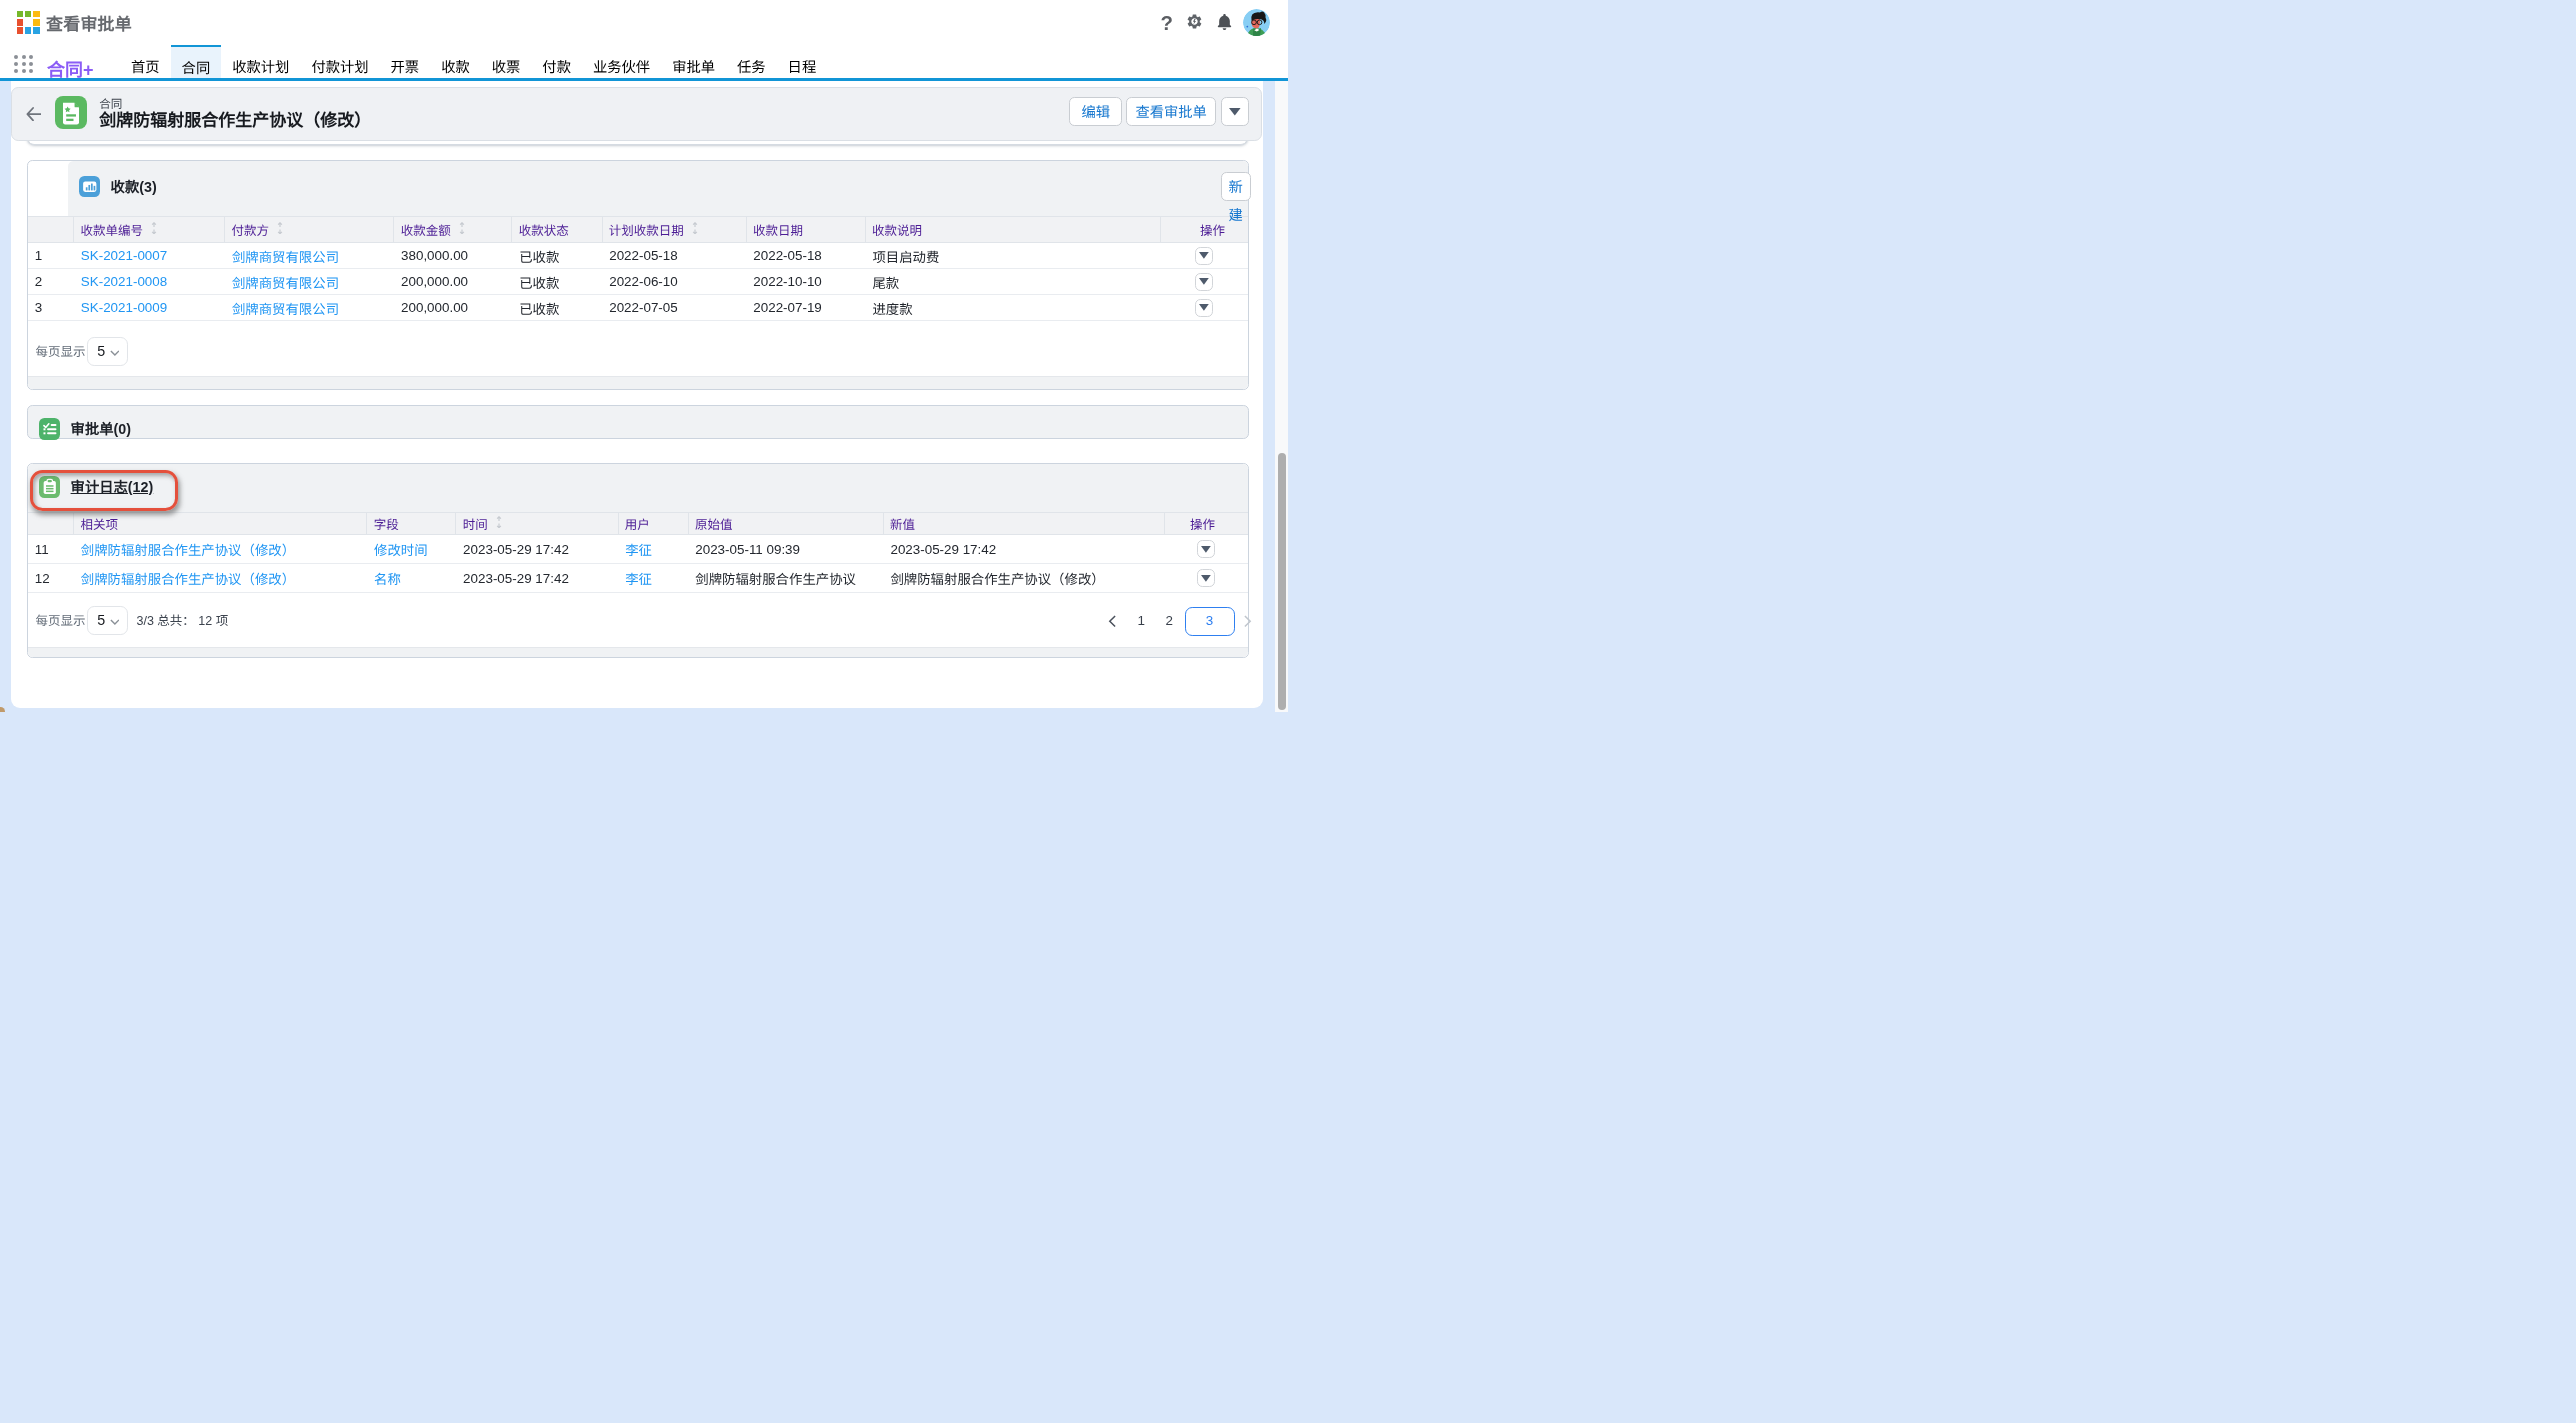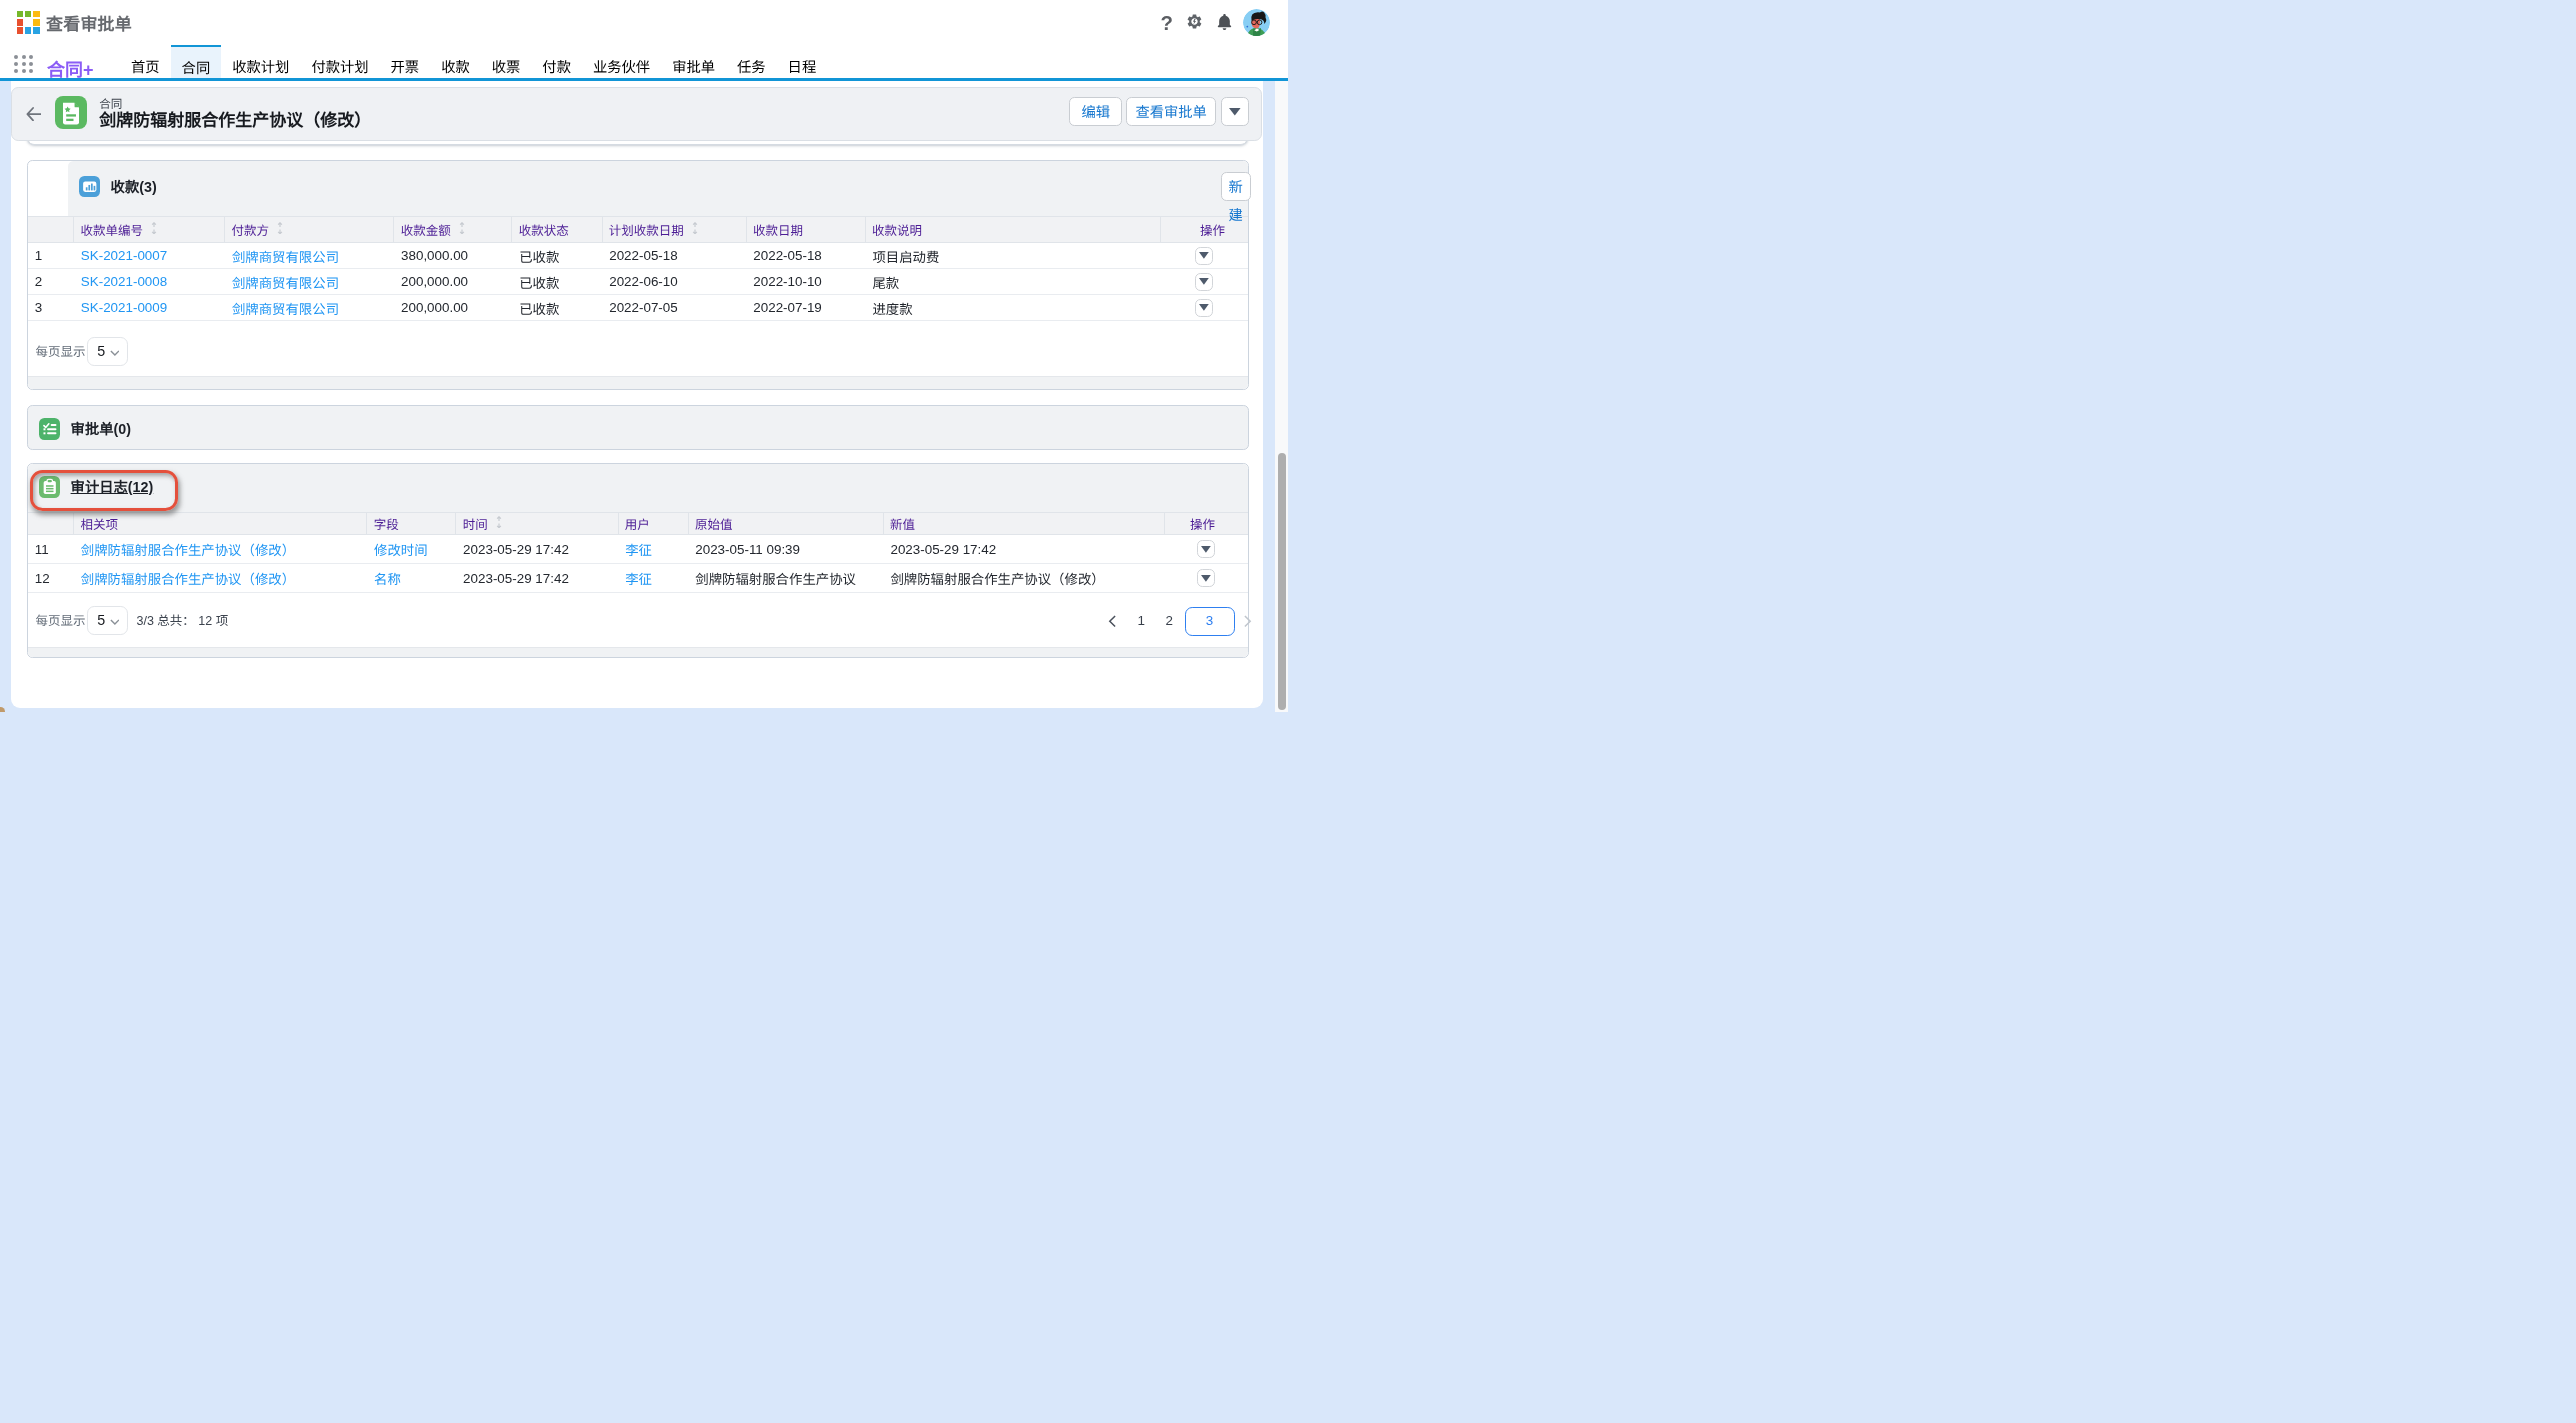--- a/index.html
+++ b/index.html
@@ -36,21 +36,21 @@
   .btn-edit { left:1057px; top:8.5px; width:53px; line-height:28px; }
   .btn-view { left:1114px; top:8.5px; width:90px; line-height:28px; }
   .btn-caret { left:1209px; top:8.5px; width:28px; }
 
   
   .sliver { position:absolute; left:27px; top:134px; width:1221px; height:10.7px; background:#fff; border:0.9px solid #d5dbe2; border-top:none; border-radius:0 0 7.2px 7.2px; box-shadow:0 0.9px 2.7px rgba(90,105,125,.35); }
 
   
   .card { position:absolute; left:26.6px; width:1222px; background:#fff; border:0.9px solid #ccd4de; border-radius:5.4px; }
   .card-sk { top:160px; height:230px; }
-  .card-sp { top:405px; height:45px; background:#f0f2f4;padding-left:44px; }
+  .card-sp { top:405px; height:34px; background:#f0f2f4;padding-left:44px; }
   .card-au { top:463px; height:195px; }
   .card-au table.grid th { height:22px; }
   .card-au table.grid td { height:29px; }
   .card-au .gray-foot { height:9.8px; }
   .chead { position:relative; background:#f0f2f4; border-radius:5.4px 5.4px 0 0; }
   .cico { position:absolute; left:11px; width:21.5px; height:21.5px; border-radius:5.4px; }
   .ctitle { position:absolute; left:43px; font-size:14.3px; line-height:14.3px; font-weight:700; color:#1c2027; }
   .gray-foot { position:absolute; left:0; bottom:0; width:100%; height:13.4px; background:#f0f2f4; border-top:0.9px solid #e4e7eb; border-radius:0 0 5.4px 5.4px; }
 
   table.grid { border-collapse:collapse; table-layout:fixed; width:1220px; }

